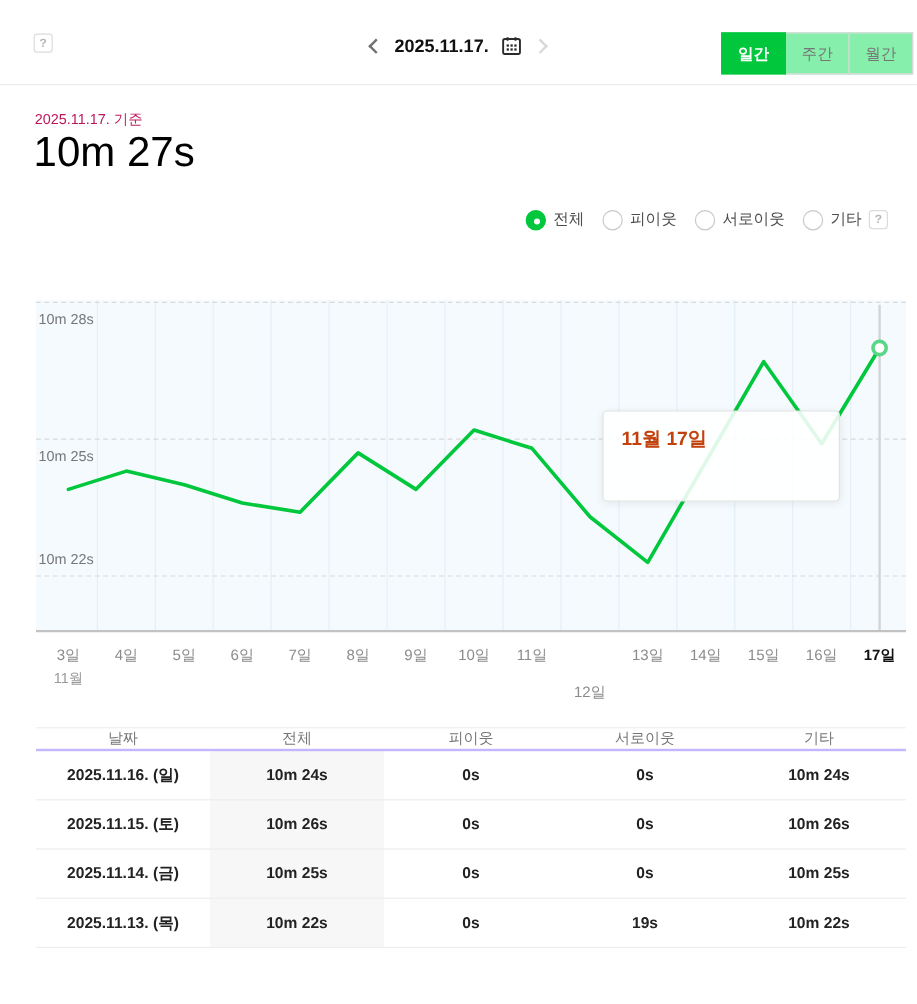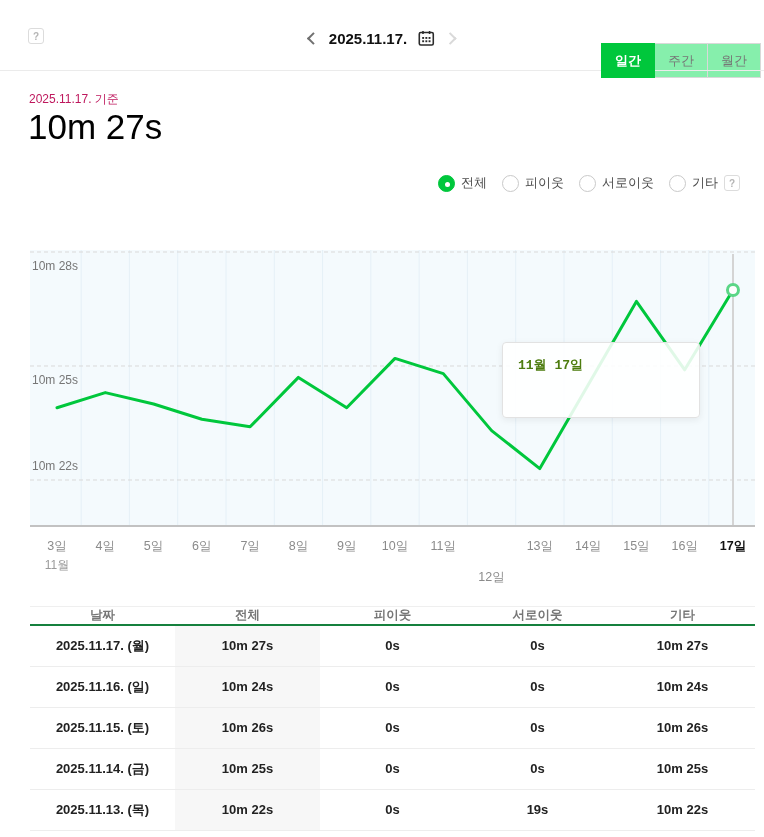--- a/index.html
+++ b/index.html
@@ -18,21 +18,21 @@
   }
   .date-nav {
     position:absolute; top:30px; left:50%; transform:translateX(-50%);
     display:flex; align-items:center; gap:11px;
   }
   .chev { width:9px; height:9px; border-left:2px solid #707070; border-bottom:2px solid #707070; cursor:pointer; }
   .chev.left  { transform:rotate(45deg); }
   .chev.right { transform:rotate(-135deg); border-color:#d9d9d9; }
   .date-text { font-size:15px; font-weight:700; color:#111; }
   .cal-icon { display:block; cursor:pointer; }
-  .tabs { position:absolute; top:27px; right:3px; display:flex;margin-top:16px; }
+  .tabs { position:absolute; top:27px; right:3px; display:flex; }
   .tab {
     min-width:50px; height:35px; padding:0 13px; background:#86efac; border:1px solid #d9d9d9;
     color:#767676; font-size:13px; font-family:inherit; cursor:pointer; margin-left:-1px;
   }
   .tab.active { background:#00c73c; border-color:#00c73c; color:#fff; font-weight:700; z-index:1; }
   .header-divider { position:absolute; top:70px; left:0; width:764px; height:1px; background:#ebebeb; }
   
   .summary-caption { position:absolute; left:29px; top:91px; font-size:12px; color:#be185d; }
   .summary-value { position:absolute; left:28px; top:107px; font-size:35px; font-weight:400; color:#000; letter-spacing:0; }
   
@@ -45,34 +45,34 @@
   }
   
   .chart-wrap { position:absolute; left:30px; top:250px; width:725px; height:330px; }
   .chart-svg { position:absolute; left:0; top:0; }
   .ytick { position:absolute; left:2px; font-size:12px; color:#767676; z-index:2; }
   .tooltip {
     position:absolute; left:472px; top:92px; width:198px; height:76px;
     background:rgba(255,255,255,0.88); border:1px solid #e2e2e2; border-radius:4px;
     box-shadow:0 2px 7px rgba(0,0,0,0.07); padding:13px 14px 0 15px; z-index:3;
   }
-  .tooltip-title { font-size:13px; font-weight:700; color:#4d7c0f; margin-bottom:11px;font-family:Liberation Mono, monospace; }
+  .tooltip-title { font-size:16px; font-weight:700; color:#c2410c; margin-bottom:11px; }
   .tooltip-row { display:flex; align-items:center; }
   .tooltip-bar { width:3px; height:24px; background:#00c73c; margin-right:10px; }
   .tooltip-series { font-size:12.5px; color:#ababab; }
   .tooltip-value { font-size:15px; font-weight:700; color:#111; margin-left:auto; }
   .xlabels { position:absolute; left:0; top:283px; width:725px; height:40px; }
   .xlabel { position:absolute; top:5px; transform:translateX(-50%); font-size:12.5px; color:#8b8b8b; white-space:nowrap; }
   .xlabel.hl { color:#111; font-weight:700; }
   .xmonth { position:absolute; top:24px; transform:translateX(-50%); font-size:12px; color:#9a9a9a; }
   
   .stat-table { position:absolute; left:30px; top:606px; width:725px; border-collapse:collapse; table-layout:fixed; }
   .stat-table th {
-    height:15px; font-size:12.5px; font-weight:700; color:#767676; text-align:center;
-    border-top:1px solid #efefef; border-bottom:2px solid #15803d;
+    height:15px; font-size:12.5px; font-weight:400; color:#767676; text-align:center;
+    border-top:1px solid #efefef; border-bottom:2px solid #c4b5fd;
   }
   .stat-table td {
     height:41px; font-size:13px; font-weight:700; color:#222; text-align:center;
     border-bottom:1px solid #ededed;
   }
   .stat-table td.col-total { background:#f7f7f7; }
 </style>
 </head>
 <body>
 
@@ -188,27 +188,20 @@
       <tr id="thead-row">
         <th>날짜</th>
         <th>전체</th>
         <th>피이웃</th>
         <th>서로이웃</th>
         <th>기타</th>
       </tr>
     </thead>
   <tbody id="tbody">
       <tr>
-        <td>2025.11.17. (월)</td>
-        <td class="col-total">10m 27s</td>
-        <td>0s</td>
-        <td>0s</td>
-        <td>10m 27s</td>
-      </tr>
-      <tr>
         <td>2025.11.16. (일)</td>
         <td class="col-total">10m 24s</td>
         <td>0s</td>
         <td>0s</td>
         <td>10m 24s</td>
       </tr>
       <tr>
         <td>2025.11.15. (토)</td>
         <td class="col-total">10m 26s</td>
         <td>0s</td>

